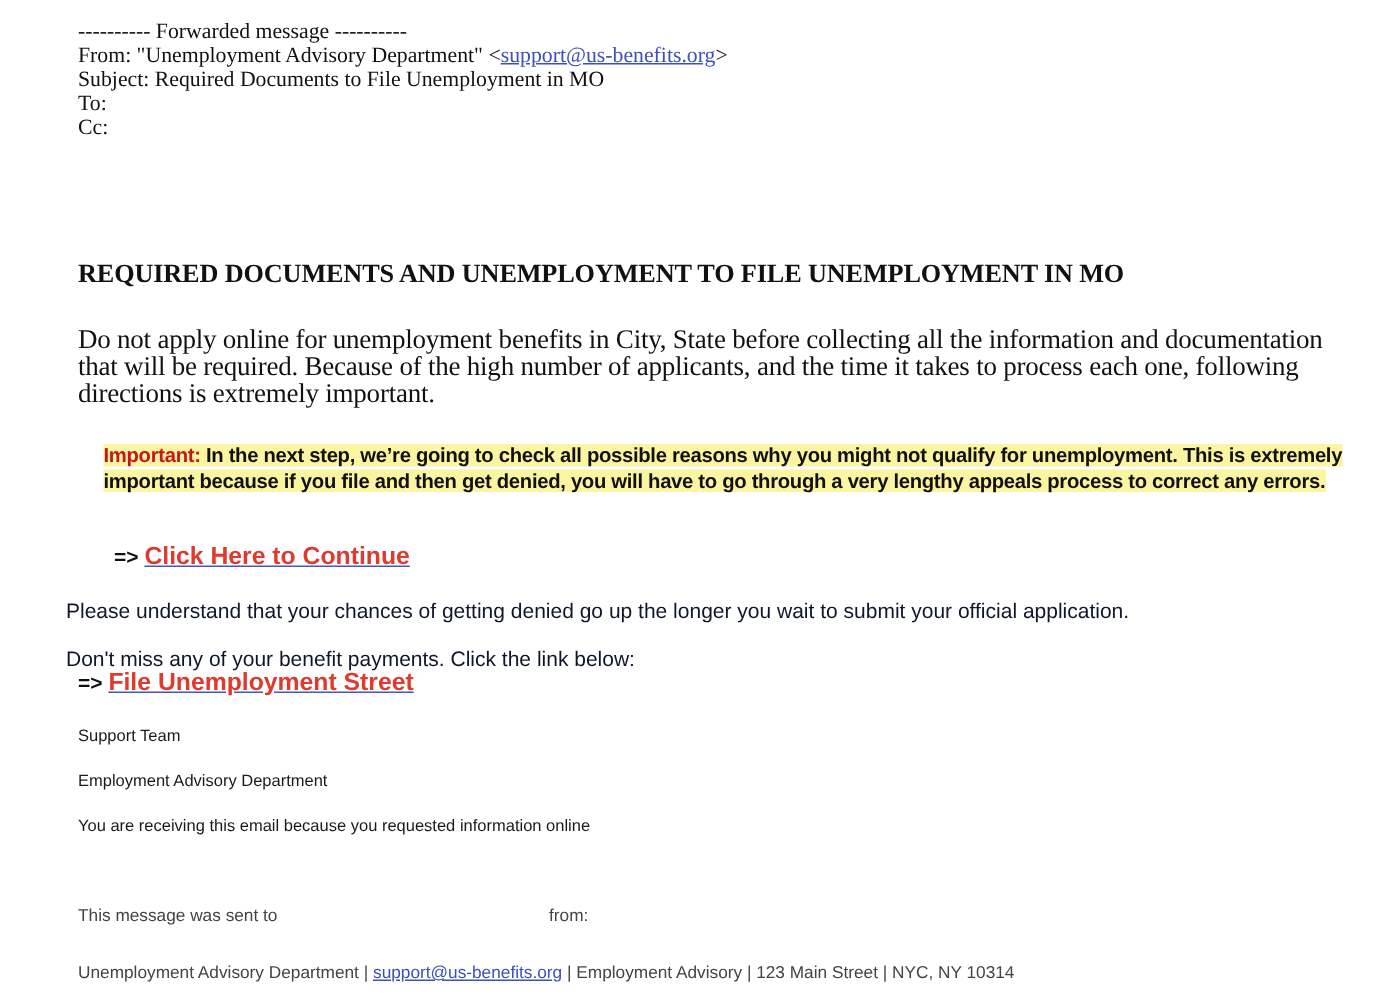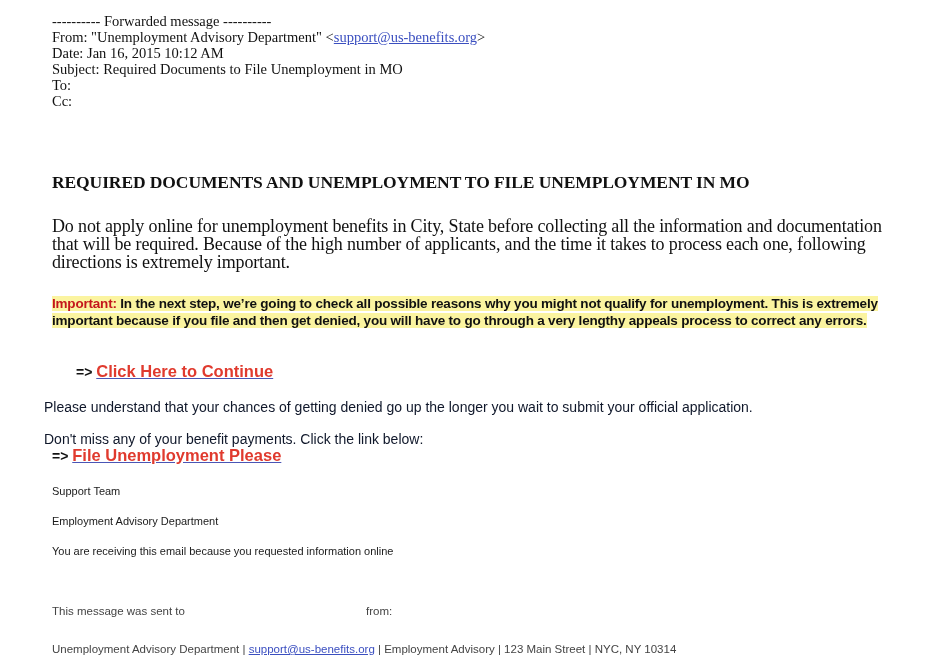--- a/index.html
+++ b/index.html
@@ -60,20 +60,21 @@
       font-size: 13.5px;
       line-height: 17px;
       font-weight: bold;
       margin: 0;
       letter-spacing: -0.2px;
     }
     .important span.hl {
       background: #fbf4a0;
       -webkit-box-decoration-break: clone;
       box-decoration-break: clone;
+      margin-left: 17px;
     }
     .important .imp-label { color: #c4161c; }
     .arrow-line {
       position: absolute;
       left: 52px;
       font-size: 14px;
       font-weight: bold;
       white-space: nowrap;
     }
     .arrow-line .arrow { color: #111; }
@@ -113,21 +114,20 @@
       position: absolute;
       left: 366px;
     }
   </style>
 </head>
 <body>
 
 <div class="fwd-header serif">
   <div>---------- Forwarded message ----------</div>
   <div><span>From: "Unemployment Advisory Department" &lt;</span><a class="mail-link" href="#">support@us-benefits.org</a><span>&gt;</span></div>
-  <div>Date: Jan 16, 2015 10:12 AM</div>
   <div>Subject: Required Documents to File Unemployment in MO</div>
   <div>To:</div>
   <div>Cc:</div>
 </div>
 
 <h1 class="headline serif">REQUIRED DOCUMENTS AND UNEMPLOYMENT TO FILE UNEMPLOYMENT IN MO</h1>
 
 <p class="intro serif">Do not apply online for unemployment benefits in City, State before collecting all the information and documentation that will be required. Because of the high number of applicants, and the time it takes to process each one, following directions is extremely important.</p>
 
 <p class="important sans"><span class="hl"><span class="imp-label">Important:</span><span> In the next step, we’re going to check all possible reasons why you might not qualify for unemployment. This is extremely important because if you file and then get denied, you will have to go through a very lengthy appeals process to correct any errors.</span></span></p>
@@ -136,21 +136,21 @@
   <span class="arrow">=&gt;</span>
   <a class="cta" href="#">Click Here to Continue</a>
 </div>
 
 <div class="body-line sans" style="top:399px;">Please understand that your chances of getting denied go up the longer you wait to submit your official application.</div>
 
 <div class="body-line sans" style="top:431px;">Don't miss any of your benefit payments. Click the link below:</div>
 
 <div class="arrow-line sans" style="top:446px;">
   <span class="arrow">=&gt;</span>
-  <a class="cta" href="#">File Unemployment Please</a>
+  <a class="cta" href="#">File Unemployment Street</a>
 </div>
 
 <div class="small-line sans" style="top:485px;">Support Team</div>
 <div class="small-line sans" style="top:515px;">Employment Advisory Department</div>
 <div class="small-line sans" style="top:545px;">You are receiving this  email because you requested information online</div>
 
 <div class="footer-line sans" style="top:605px; width: 500px;">
   <span>This message was sent to</span>
   <span class="from-label" style="left:314px;">from:</span>
 </div>

